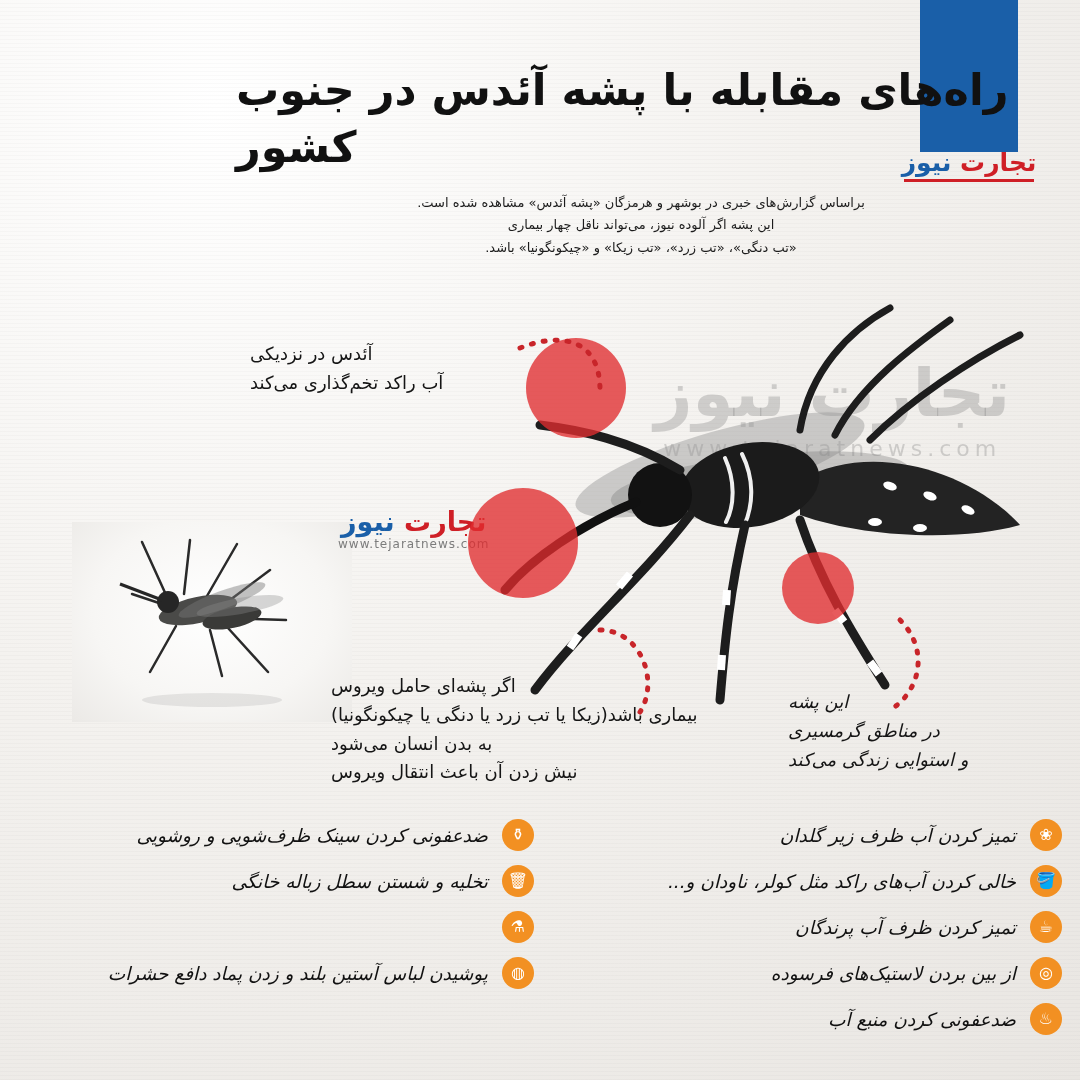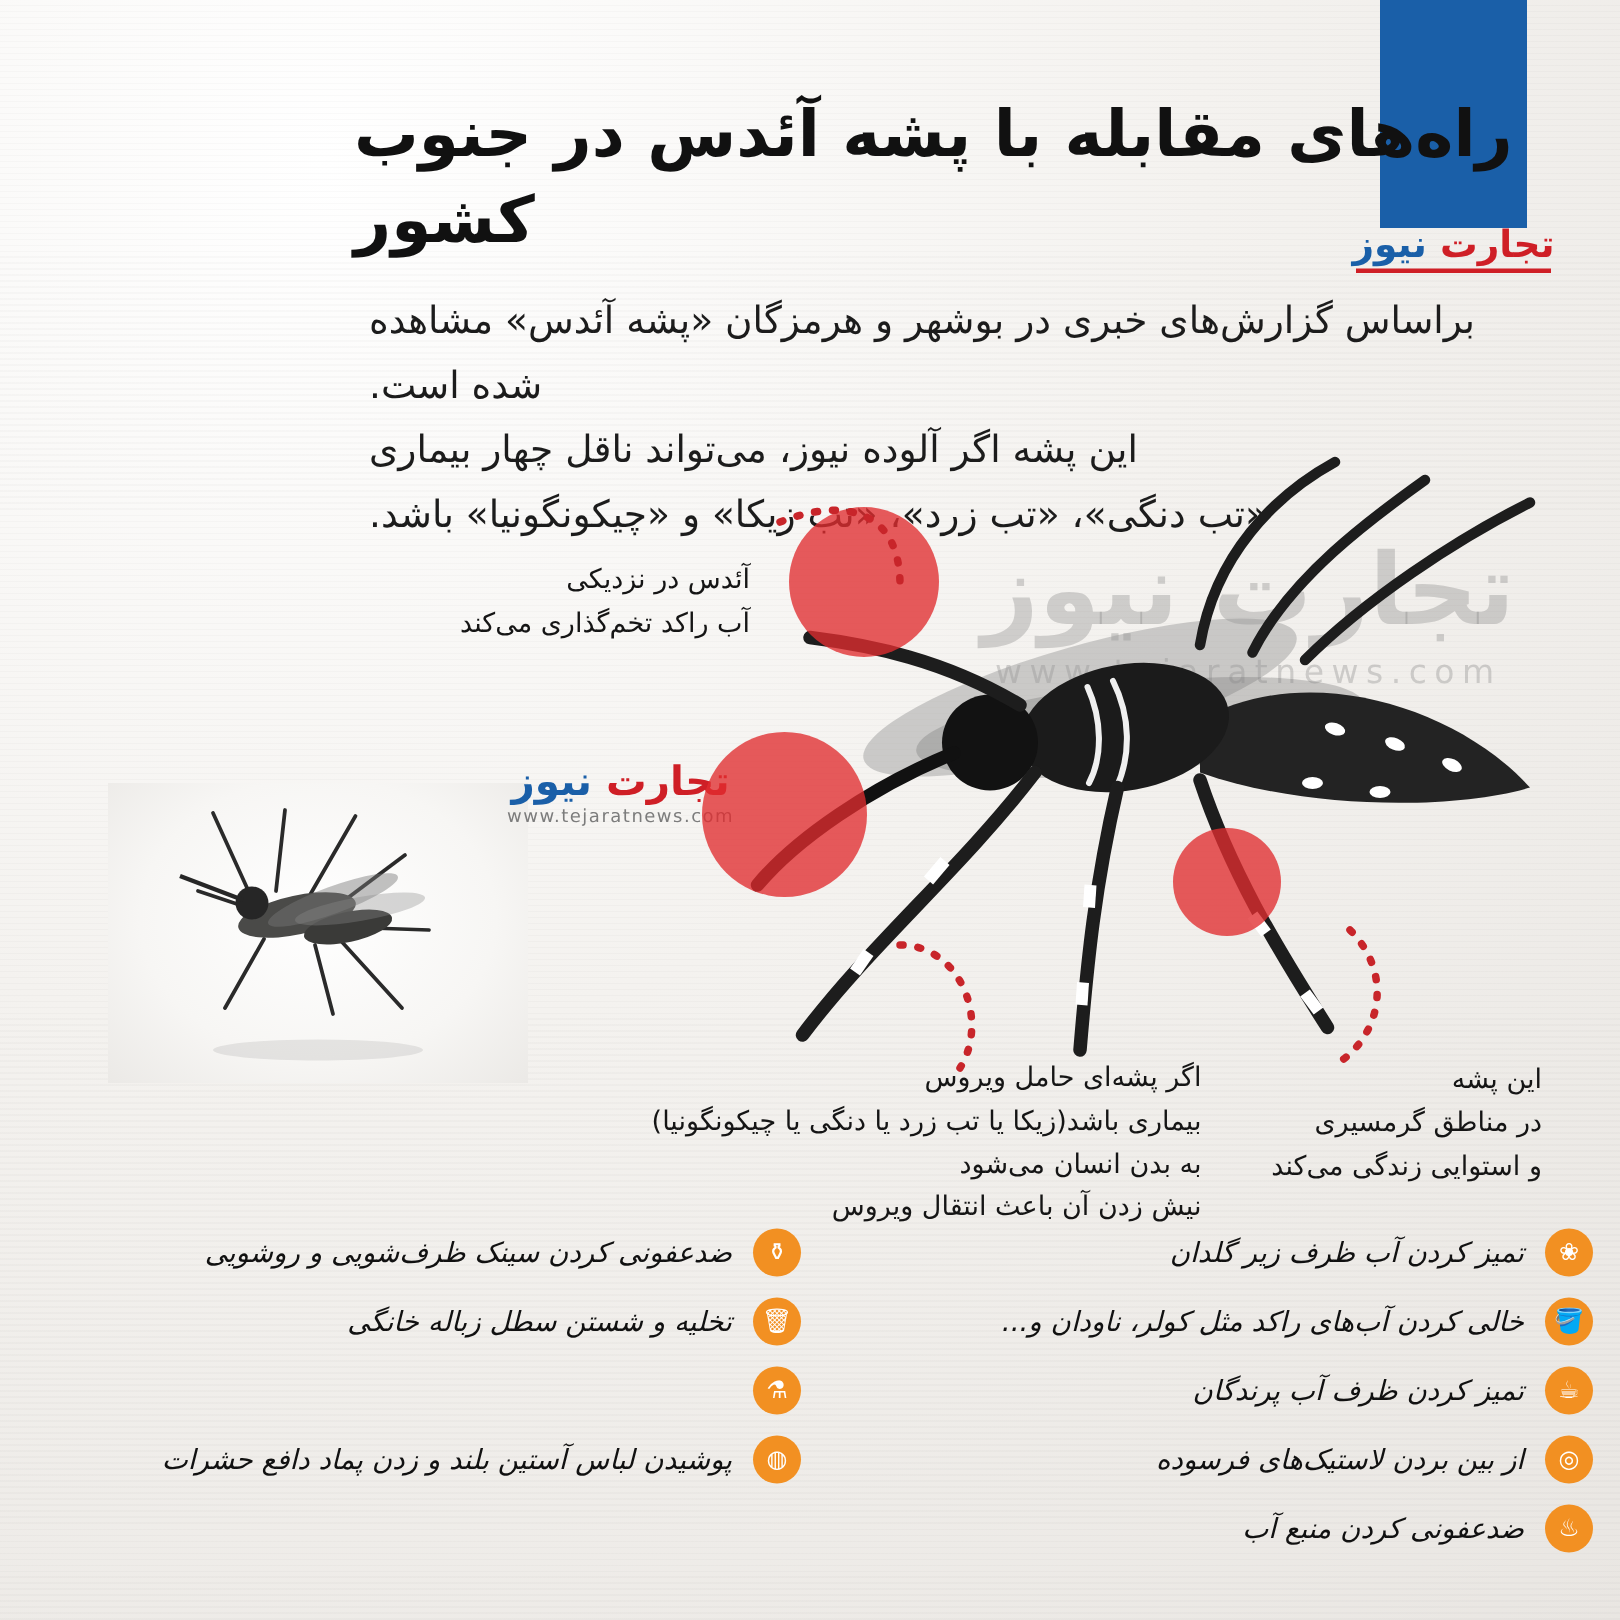--- a/index.html
+++ b/index.html
@@ -45,22 +45,22 @@
     text-align: left;
     font-size: 43px; font-weight: 700; line-height: 1.32;
     color: #111;
     direction: rtl;
   }
 
   
   .intro {
     position: absolute; top: 192px; right: 44px;
     width: 790px;
-    text-align: left;
-    font-size: 25px; line-height: 1.72; color: #1c1c1c;
+    text-align: center;
+    font-size: 13px; line-height: 1.72; color: #1c1c1c;
     direction: rtl;
   }
 
   
   .art { position: absolute; top: 300px; left: 0; width: 1080px; height: 520px; }
 
   .photo-inset {
     position: absolute; left: 72px; top: 222px;
     width: 280px; height: 200px;
     background: radial-gradient(ellipse at 50% 45%, #ffffff 0%, #f7f6f4 60%, #ebe9e6 100%);
@@ -86,21 +86,21 @@
   .watermark-small .ws2 { font-size: 12px; color: #7c7c7c; letter-spacing: 1px; margin-top: 2px; }
 
   
   .reddot { position: absolute; border-radius: 50%; background: rgba(224,45,48,0.78); }
 
   
   .callout {
     position: absolute;
     font-size: 18px; line-height: 1.6; color: #151515; direction: rtl;
   }
-  .callout.right-align { text-align: right; margin-top: 33px; }
+  .callout.right-align { text-align: left; }
 
   
   .leader { position: absolute; }
 
   
   .tips { position: absolute; left: 0; top: 818px; width: 1080px; height: 240px; }
   .tips-col { position: absolute; width: 520px; }
   .tips-col.col-right { right: 18px; }
   .tips-col.col-left  { left: 14px; }
 
@@ -246,21 +246,21 @@
       <div>آب راکد تخم‌گذاری می‌کند</div>
     </div>
 
     <div class="callout right-align" style="right:279px; top:372px; width:470px;">
       <div>اگر پشه‌ای حامل ویروس</div>
       <div>بیماری باشد(زیکا یا تب زرد یا دنگی یا چیکونگونیا)</div>
       <div>به بدن انسان می‌شود</div>
       <div>نیش زدن آن باعث انتقال ویروس</div>
     </div>
 
-    <div class="callout right-align" style="right:52px; top:373px; width:240px;">
+    <div class="callout right-align" style="right:52px; top:388px; width:240px;font-style:italic;">
       <div>این پشه</div>
       <div>در مناطق گرمسیری</div>
       <div>و استوایی زندگی می‌کند</div>
     </div>
   </div>
 
   <div class="tips">
 
     <div class="tips-col col-right">
       <div class="tip-row">

